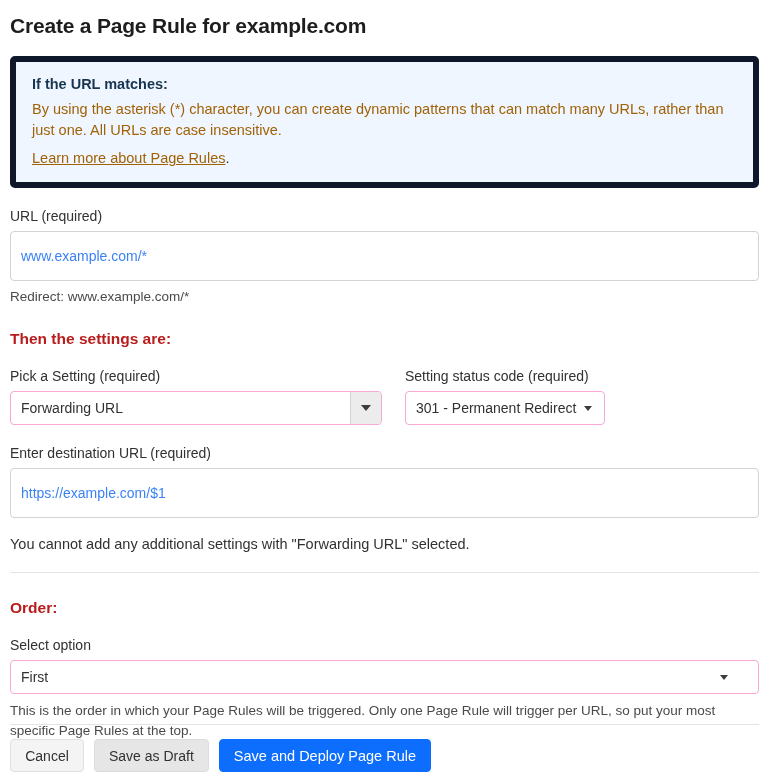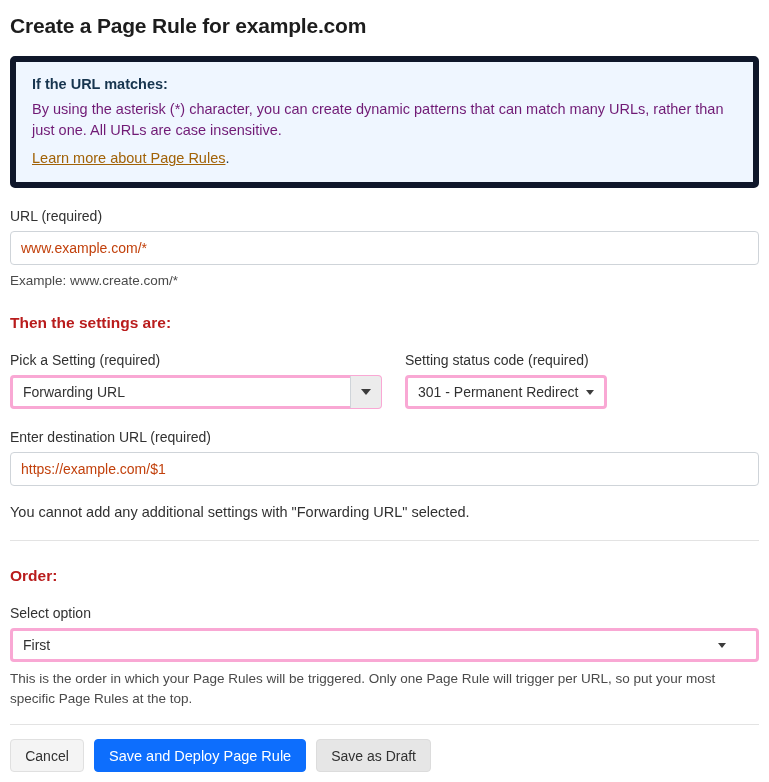--- a/index.html
+++ b/index.html
@@ -36,46 +36,46 @@
   }
   .info-title {
     font-weight: bold;
     font-size: 14.5px;
     color: #17354f;
     margin-bottom: 7px;
   }
   .info-text {
     font-size: 14.5px;
     line-height: 1.45;
-    color: #701a75;
+    color: #a16207;
   }
   .info-link-row {
     margin-top: 9px;
     font-size: 14.5px;
     color: #1f3c55;
   }
   .info-link {
     color: #a16207;
     text-decoration: underline;
     cursor: pointer;
   }
   .field-label {
     font-size: 14px;
     color: #313131;
     margin: 20px 0 7px 0;
   }
   .text-input {
     width: 100%;
-    height: 34px;
+    height: 50px;
     border: 1px solid #cfd4d9;
     border-radius: 4px;
     padding: 0 10px;
     font-size: 14px;
     font-family: "Liberation Sans", sans-serif;
-    color: #c2410c;
+    color: #3b82f6;
     background: #fff;
     outline: none;
   }
   .hint {
     font-size: 13.5px;
     color: #4a4a4a;
     margin-top: 8px;
   }
   .section-title {
     font-size: 15.5px;
@@ -89,21 +89,21 @@
     margin-top: 0;
   }
   .col-setting { width: 372px; }
   .col-status { width: 300px; margin-left: 11px; }
   .select-wrap {
     position: relative;
     display: inline-block;
   }
   .select-box {
     height: 34px;
-    border: 3px solid #f9a8d4;
+    border: 1px solid #f9a8d4;
     border-radius: 4px;
     background: #fff;
     display: flex;
     align-items: center;
     font-size: 14px;
     color: #313131;
     padding: 0 10px;
     cursor: pointer;
   }
   .select-setting {
@@ -219,21 +219,21 @@
   <h1 class="page-title">Create a Page Rule for example.com</h1>
 
   <div class="info-box">
     <div class="info-title">If the URL matches:</div>
     <div class="info-text">By using the asterisk (*) character, you can create dynamic patterns that can match many URLs, rather than just one. All URLs are case insensitive.</div>
     <div class="info-link-row"><span class="info-link">Learn more about Page Rules</span><span>.</span></div>
   </div>
 
   <div class="field-label">URL (required)</div>
   <input class="text-input" type="text" value="www.example.com/*" style="">
-  <div class="hint">Example: www.create.com/*</div>
+  <div class="hint">Redirect: www.example.com/*</div>
 
   <div class="section-title">Then the settings are:</div>
 
   <div class="row">
     <div class="col-setting">
       <div class="field-label">Pick a Setting (required)</div>
       <div class="select-wrap">
         <div class="select-box select-setting">
           <span>Forwarding URL</span>
         </div>
@@ -265,18 +265,18 @@
   <div class="select-box select-order">
     <span>First</span>
     <span class="caret-sm"></span>
   </div>
   <div class="order-hint">This is the order in which your Page Rules will be triggered. Only one Page Rule will trigger per URL, so put your most specific Page Rules at the top.</div>
 
   <div class="footer">
     <hr class="footer-divider">
     <div class="buttons">
       <button class="btn btn-cancel">Cancel</button>
+      <button class="btn btn-draft">Save as Draft</button>
       <button class="btn btn-primary">Save and Deploy Page Rule</button>
-      <button class="btn btn-draft">Save as Draft</button>
     </div>
   </div>
 
 </div>
 
 </body></html>

